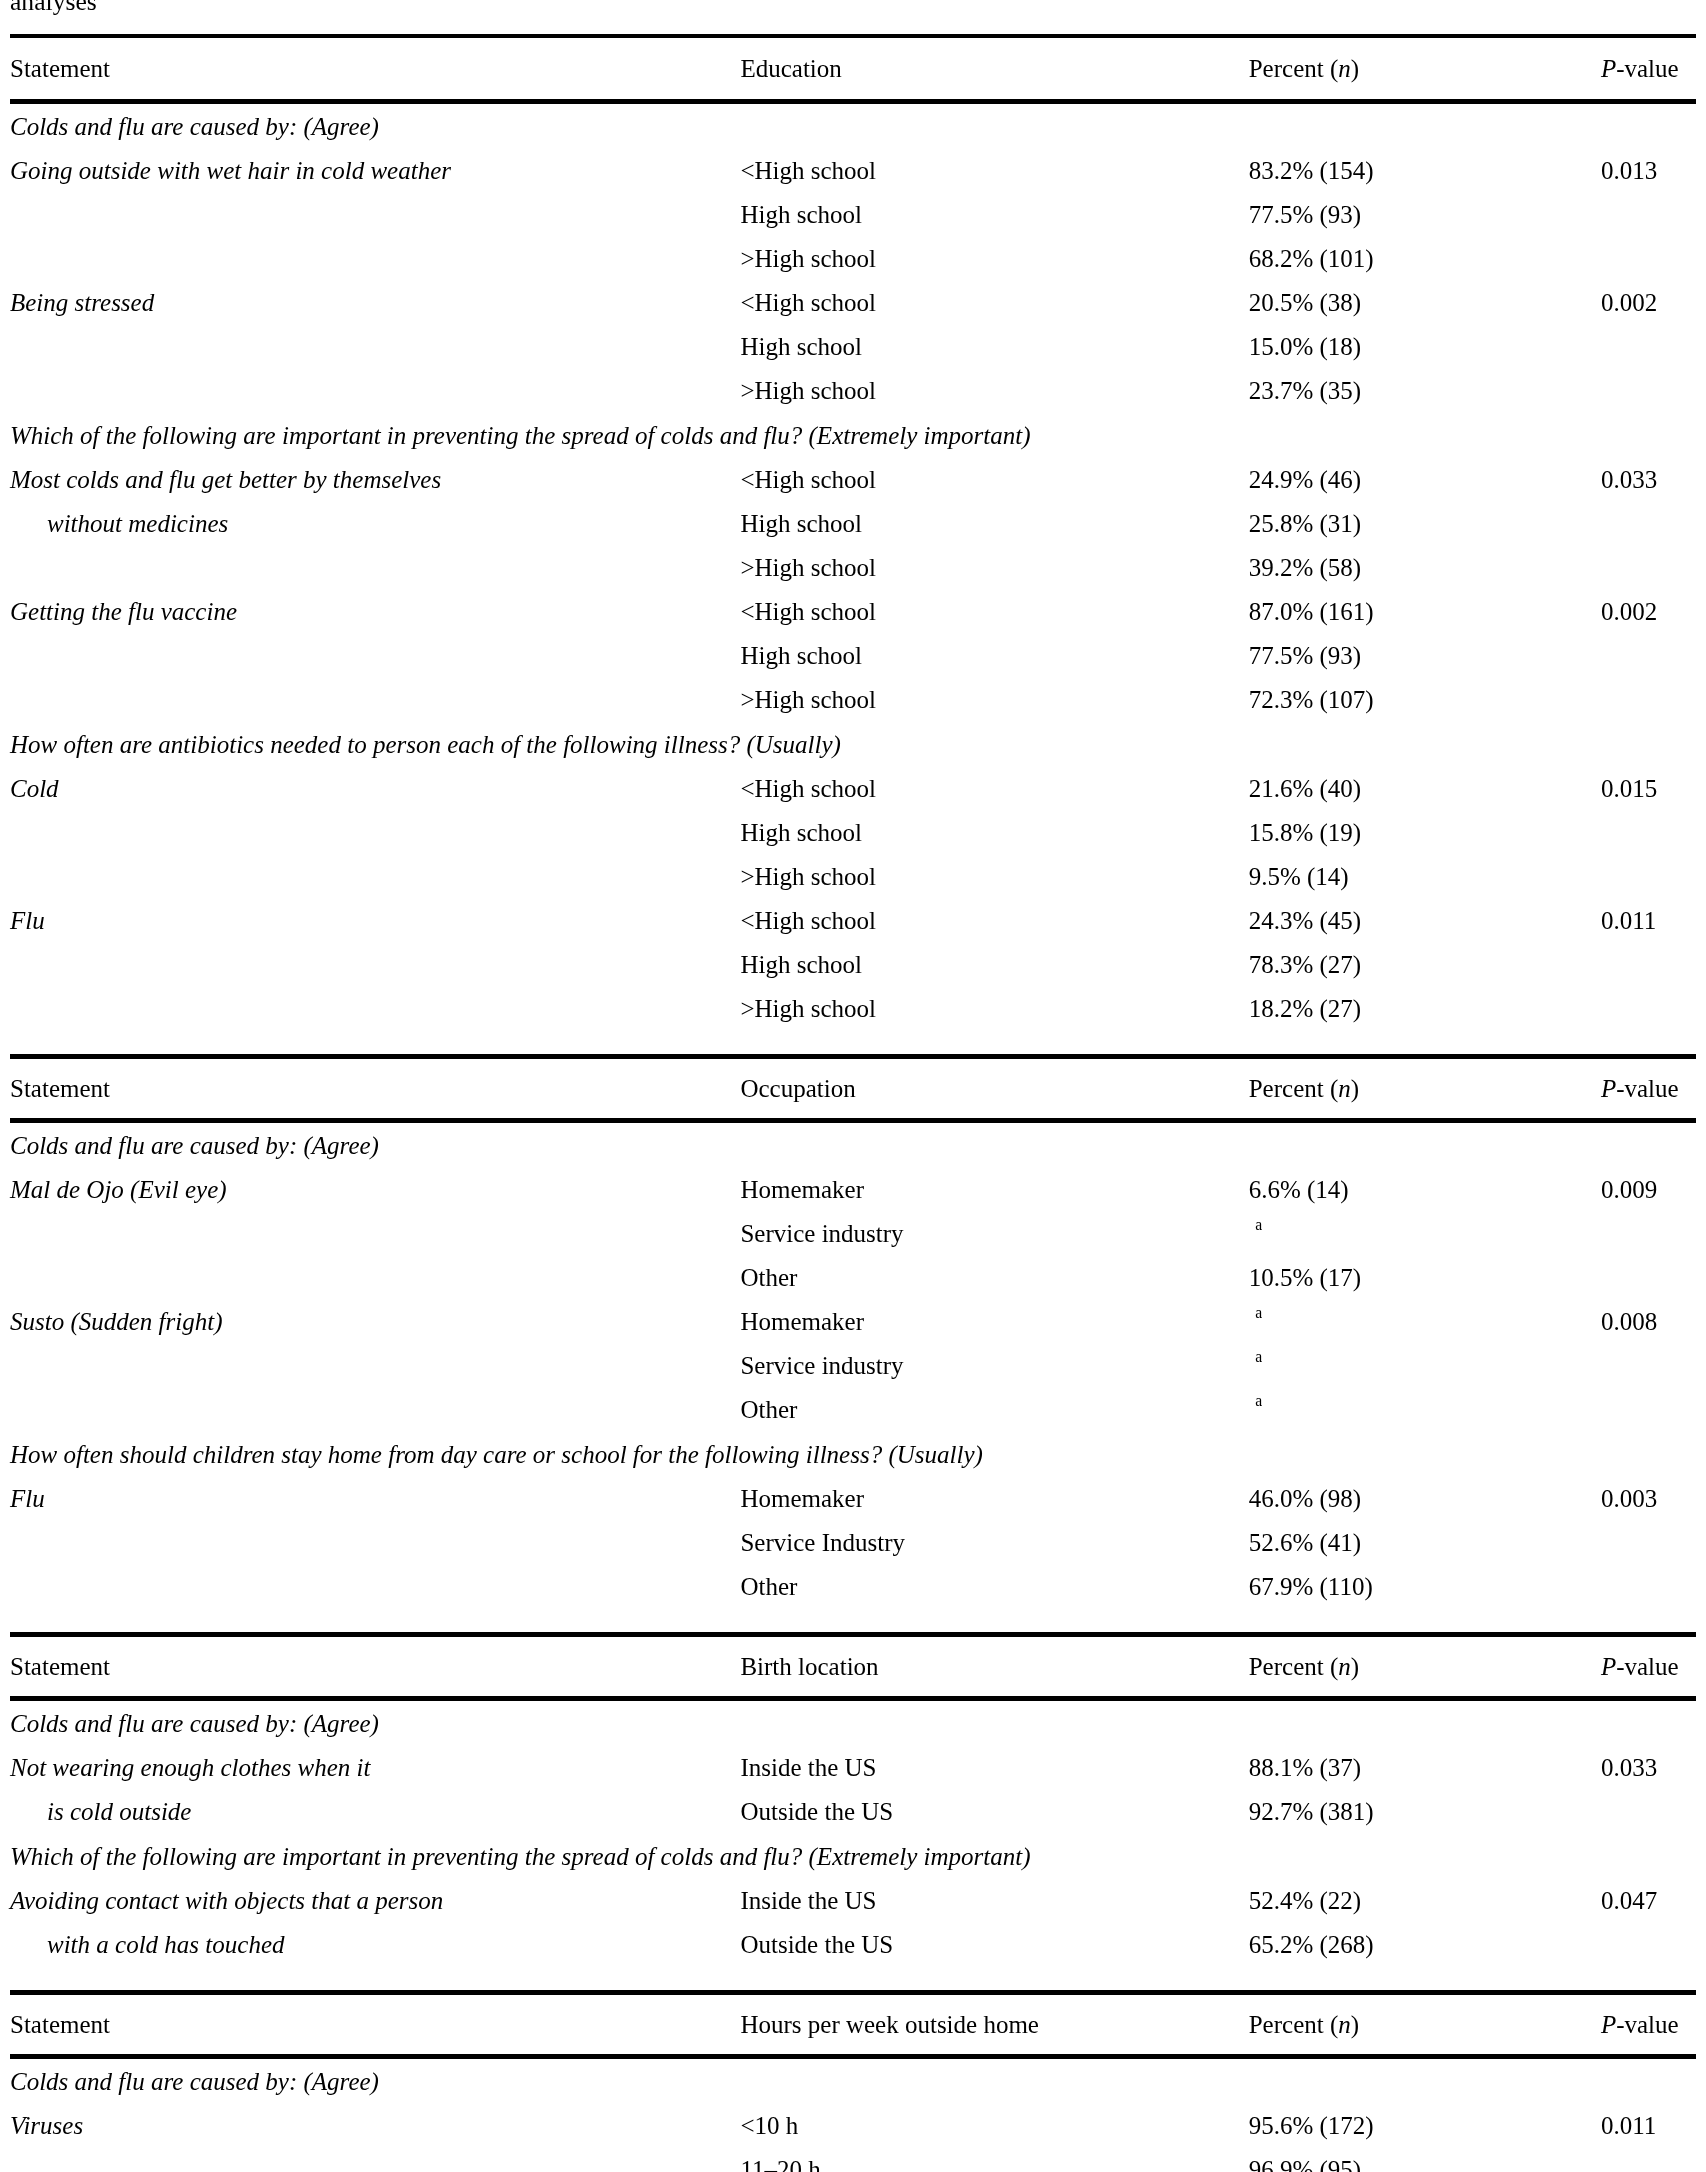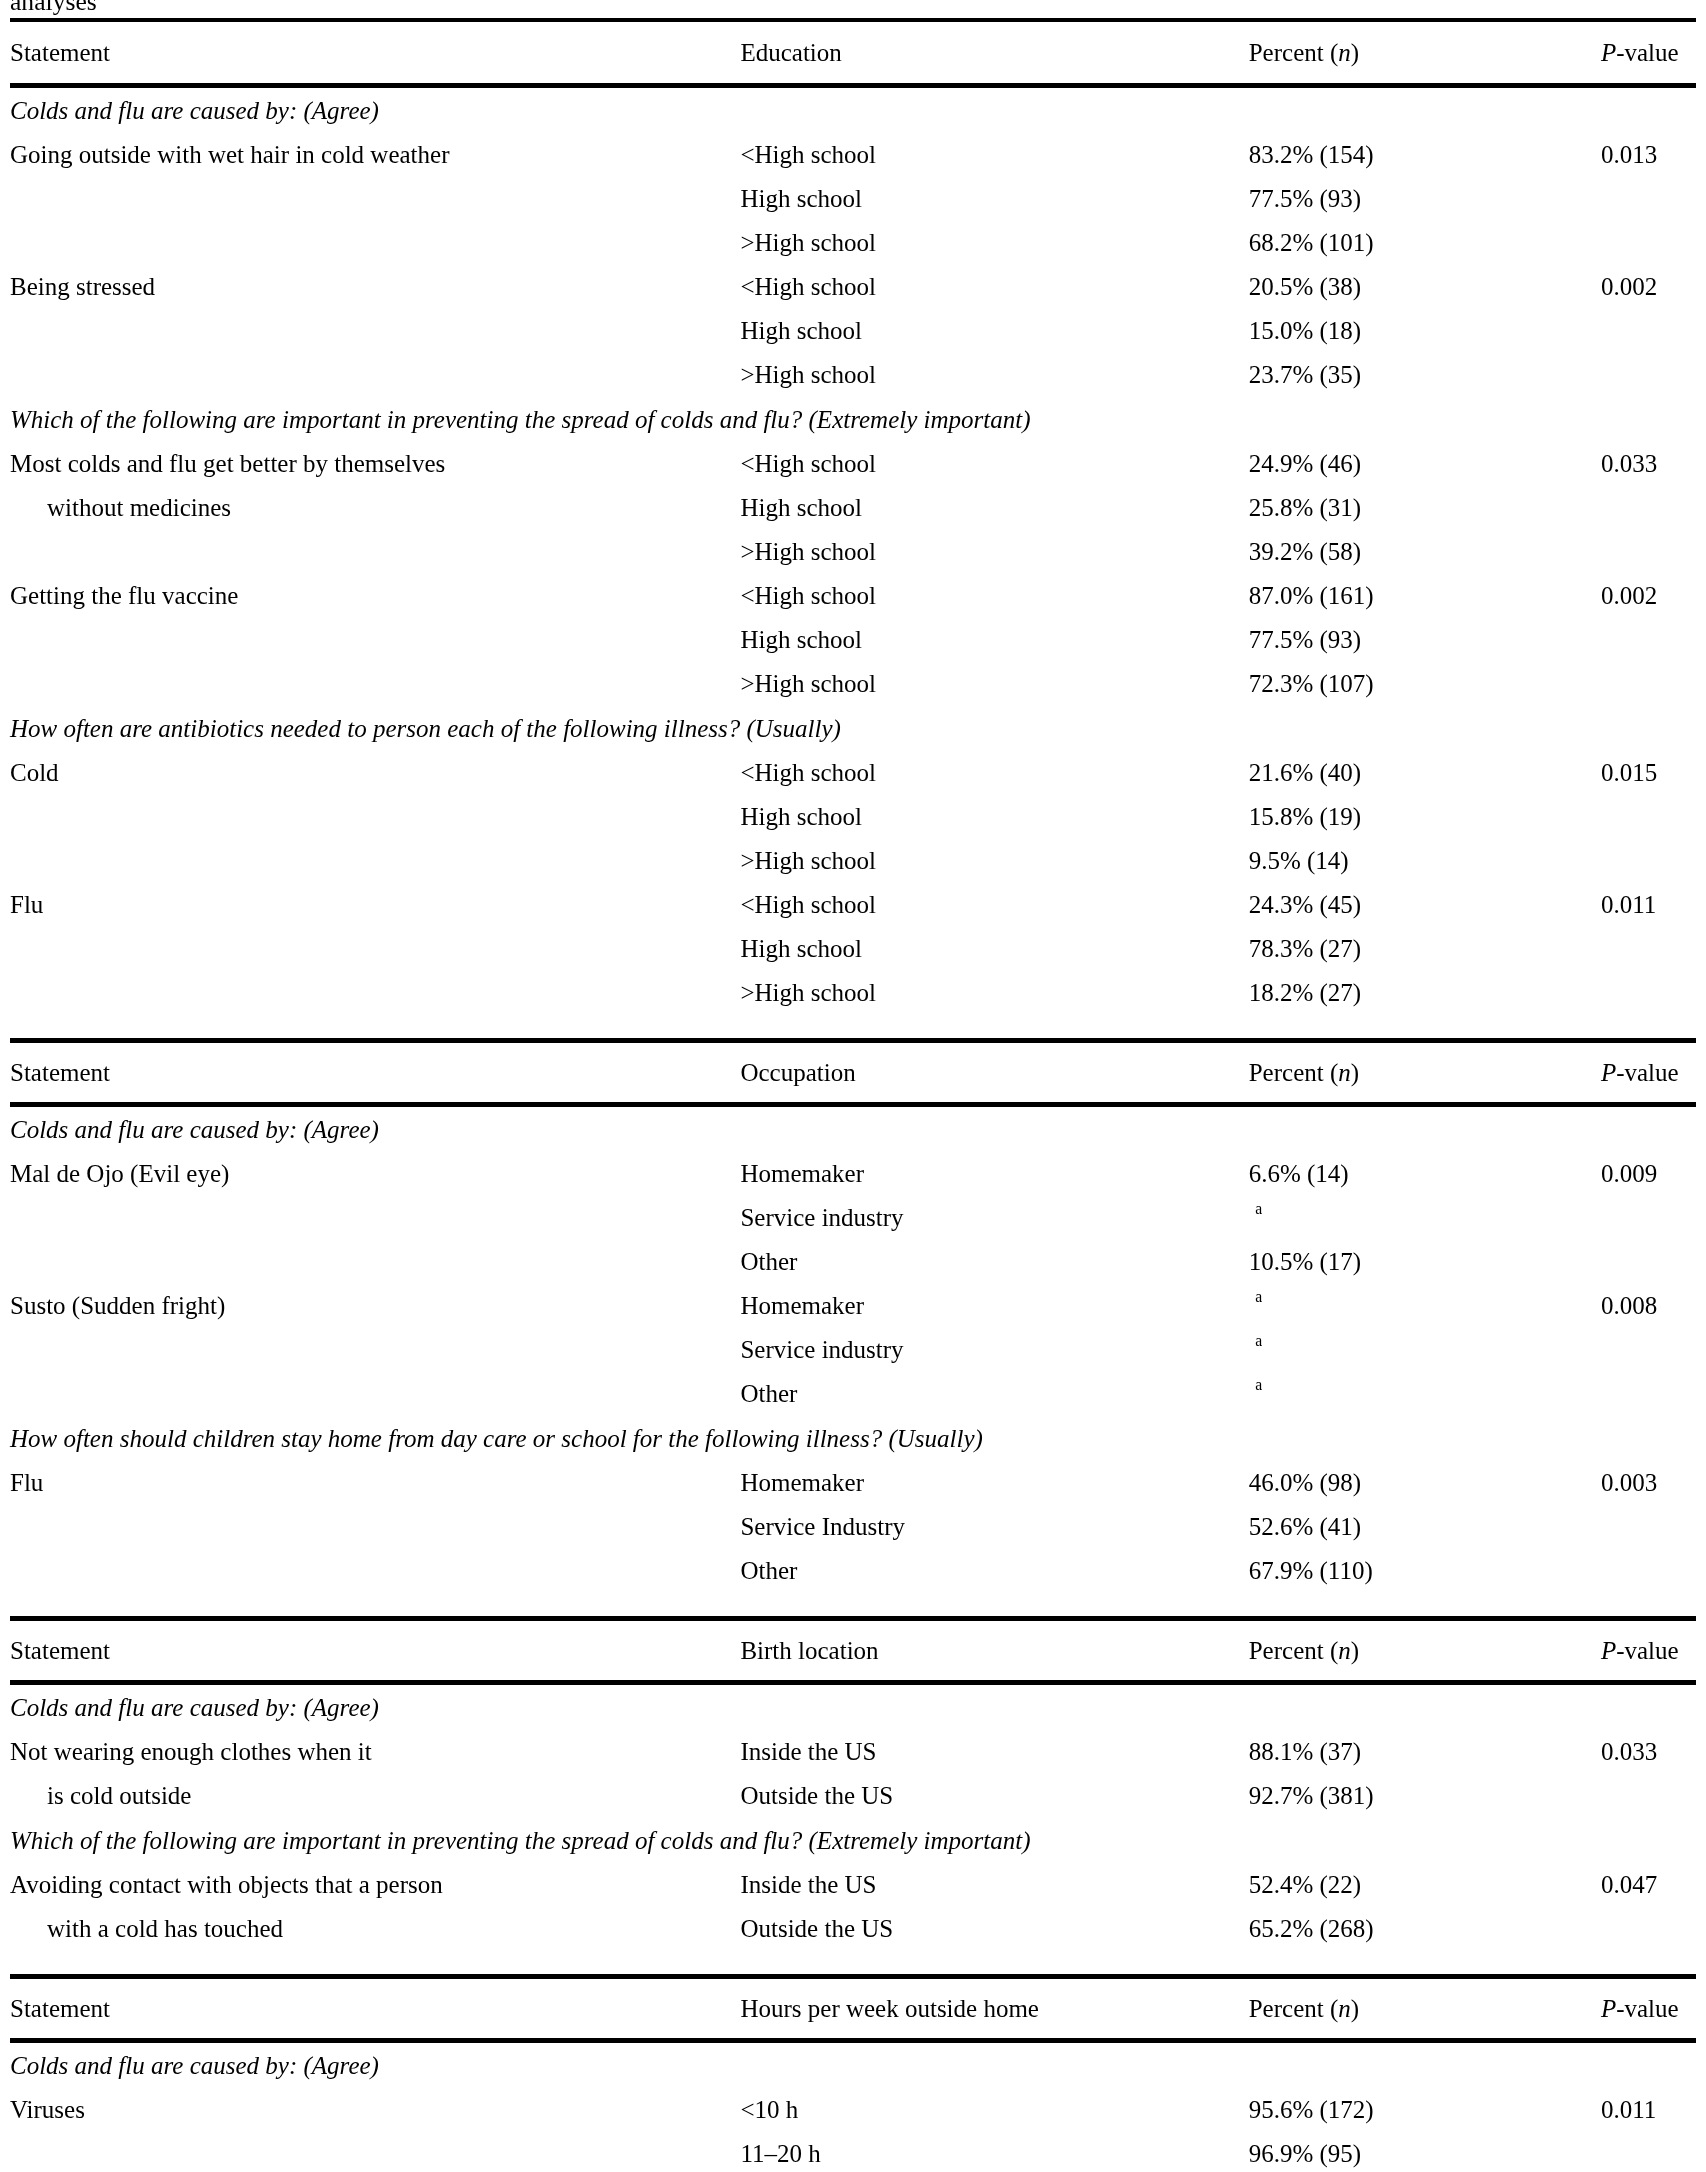--- a/index.html
+++ b/index.html
@@ -7,21 +7,21 @@
     padding: 0;
     background: #ffffff;
     width: 1706px;
     height: 2172px;
     overflow: hidden;
     font-family: "Liberation Serif", "DejaVu Serif", serif;
     color: #000000;
   }
   .caption-clip {
     position: relative;
-    height: 18px;
+    height: 34px;
     overflow: hidden;
   }
   .caption-clip .caption-text {
     position: absolute;
     top: -13.2px;
     left: 10px;
     font-size: 25.6px;
     white-space: nowrap;
   }
   table.results {
@@ -62,20 +62,21 @@
     border-bottom: 5.8px solid #000;
   }
   tr.heading-row td {
     height: 45px;
     font-style: italic;
   }
   tr.data-row { height: 44px; }
   td.statement-cell {
     vertical-align: top;
     line-height: 44px;
+    font-style: italic;
   }
   td.statement-cell .stmt-line { display: block; }
   td.statement-cell .stmt-cont { display: block; padding-left: 37px; }
   td.pvalue-cell { }
   sup.fnote {
     font-size: 15.7px;
     line-height: 0;
     vertical-align: 11.6px;
     padding-left: 6.6px;
   }

